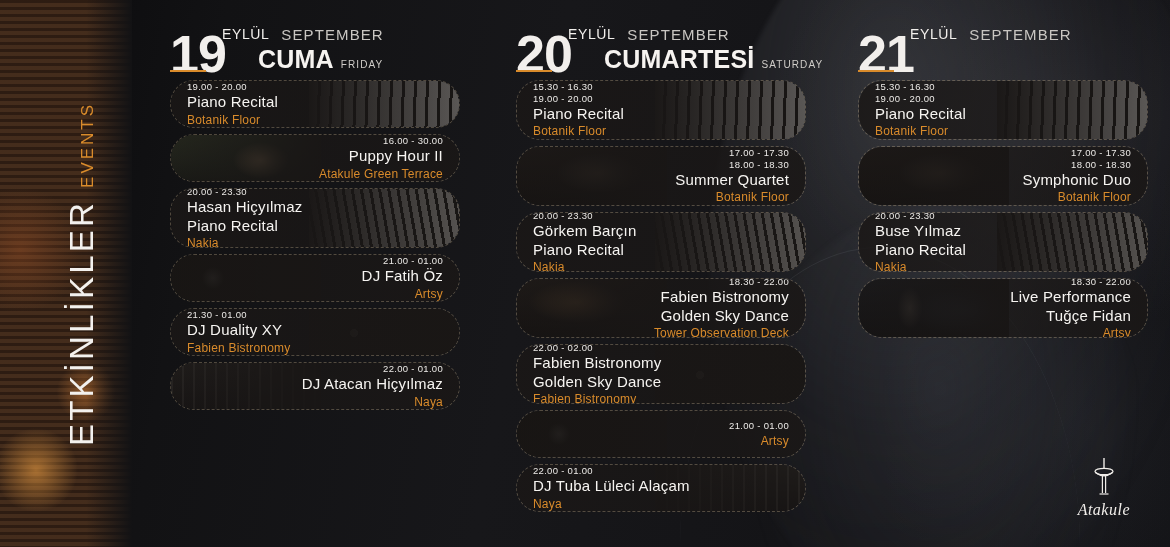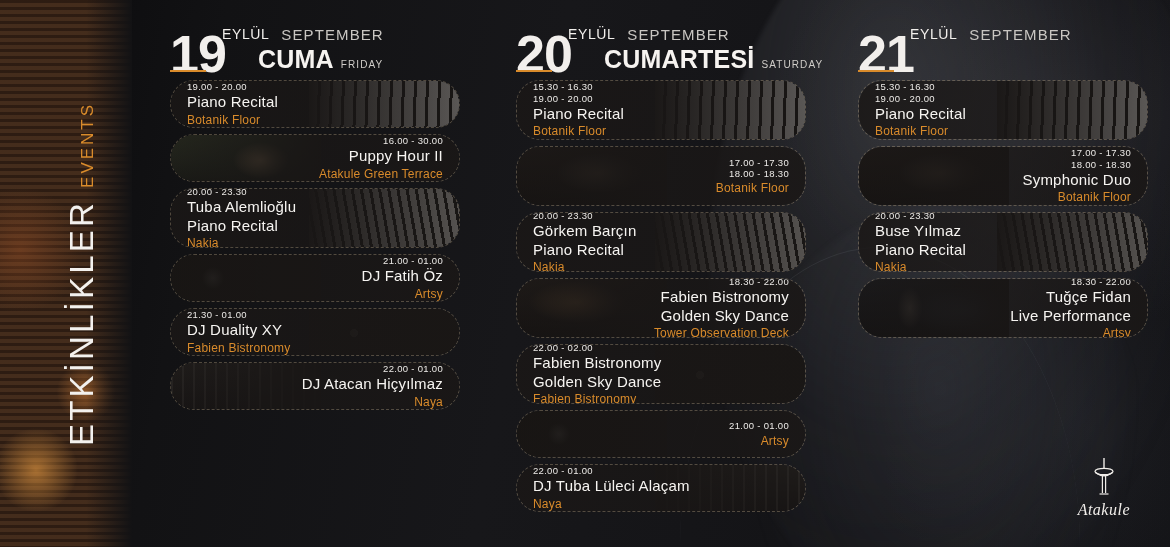--- a/index.html
+++ b/index.html
@@ -250,21 +250,21 @@
             <div class="time">16.00 - 30.00</div>
             <div class="name">Puppy Hour II</div>
             <div class="venue">Atakule Green Terrace</div>
           </div>
         </div>
         <div class="ev left tall">
           <div class="photo px-keys"></div>
           <div class="veil"></div>
           <div class="txt">
             <div class="time">20.00 - 23.30</div>
-            <div class="name">Tuba Alemlioğlu</div>
+            <div class="name">Hasan Hiçyılmaz</div>
             <div class="name">Piano Recital</div>
             <div class="venue">Nakia</div>
           </div>
         </div>
         <div class="ev right">
           <div class="photo px-dj"></div>
           <div class="veil"></div>
           <div class="txt">
             <div class="time">21.00 - 01.00</div>
             <div class="name">DJ Fatih Öz</div>
@@ -314,20 +314,21 @@
             <div class="name">Piano Recital</div>
             <div class="venue">Botanik Floor</div>
           </div>
         </div>
         <div class="ev right tall">
           <div class="photo px-quartet"></div>
           <div class="veil"></div>
           <div class="txt">
             <div class="time">17.00 - 17.30</div>
             <div class="time2">18.00 - 18.30</div>
+            <div class="name">Summer Quartet</div>
             <div class="venue">Botanik Floor</div>
           </div>
         </div>
         <div class="ev left tall">
           <div class="photo px-keys"></div>
           <div class="veil"></div>
           <div class="txt">
             <div class="time">20.00 - 23.30</div>
             <div class="name">Görkem Barçın</div>
             <div class="name">Piano Recital</div>
@@ -411,22 +412,22 @@
             <div class="name">Buse Yılmaz</div>
             <div class="name">Piano Recital</div>
             <div class="venue">Nakia</div>
           </div>
         </div>
         <div class="ev right tall">
           <div class="photo px-mic"></div>
           <div class="veil"></div>
           <div class="txt">
             <div class="time">18.30 - 22.00</div>
+            <div class="name">Live Performance</div>
             <div class="name">Tuğçe Fidan</div>
-            <div class="name">Live Performance</div>
             <div class="venue">Artsy</div>
           </div>
         </div>
       </div>
     </div>
 
   <div class="brand">
     <svg width="30" height="40" viewBox="0 0 30 40">
       <path d="M15 1 L15 12" stroke="#efece8" stroke-width="1.4" fill="none"></path>
       <ellipse cx="15" cy="14.5" rx="9" ry="3.2" fill="none" stroke="#efece8" stroke-width="1.3"></ellipse>

